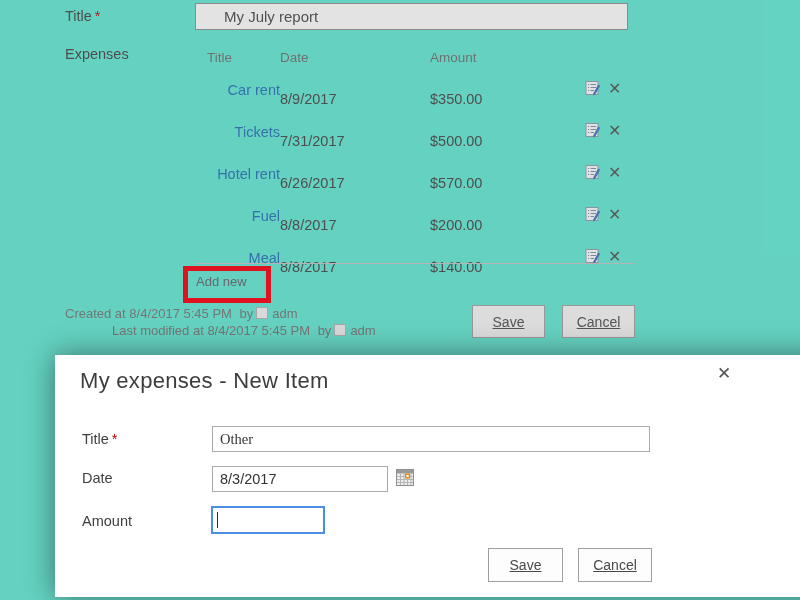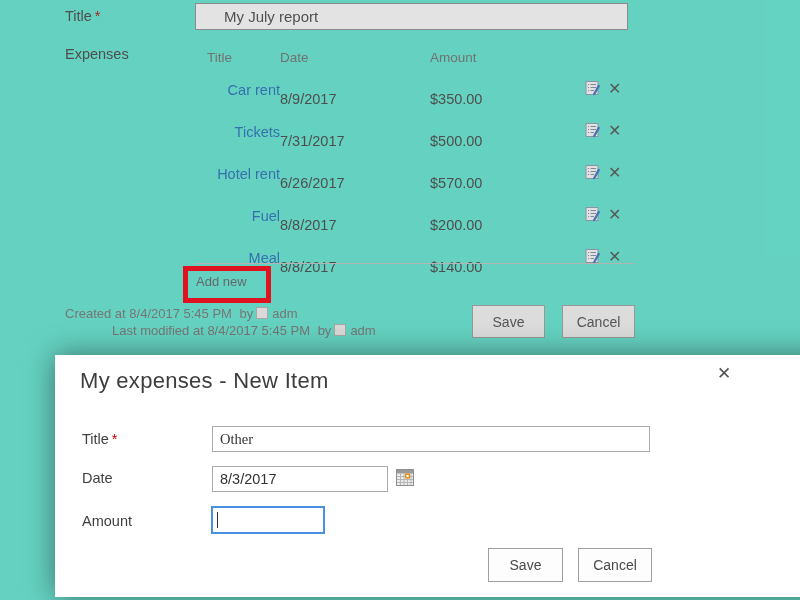--- a/index.html
+++ b/index.html
@@ -27,21 +27,21 @@
   .exp-title-link{color:#1f6cb8;cursor:pointer;text-align:right;}
   .cell-val{color:#3f3f3f;margin-top:9px;}
   .icon-btn{display:inline-flex;cursor:pointer;}
   .x-glyph{font-size:16px;font-weight:bold;color:#4e4e4e;line-height:16px;}
   .table-divider{position:absolute;left:195px;top:263px;width:440px;border-top:1px solid #c3c3c3;}
   .add-new{position:absolute;left:196px;top:274px;font-size:13px;color:#5d6166;cursor:pointer;}
   .meta-line{position:absolute;left:65px;font-size:13px;color:#737373;white-space:nowrap;}
   .presence-box{display:inline-block;width:10px;height:10px;border:1px solid #b2b2b2;background:#f2f2f2;vertical-align:-1px;margin:0 4px 0 3px;}
   .btn{
     position:absolute;box-sizing:border-box;border:1px solid #9f9f9f;background:#f6f6f6;
-    font-family:inherit;font-size:14px;color:#494949;display:flex;align-items:center;justify-content:center;cursor:pointer;
+    font-family:inherit;font-size:14px;color:#494949;display:flex;align-items:center;justify-content:center;cursor:pointer;text-decoration:underline;
   }
   .bg-save{left:472px;top:305px;width:73px;height:33px;}
   .bg-cancel{left:562px;top:305px;width:73px;height:33px;}
   
   .dim-overlay{position:absolute;inset:0;background:rgba(128,128,128,0.22);z-index:5;}
   
   .red-rect{position:absolute;left:183px;top:266px;width:88px;height:37px;box-sizing:border-box;
     border:5px solid #e0121f;z-index:6;}
   
   .modal{

